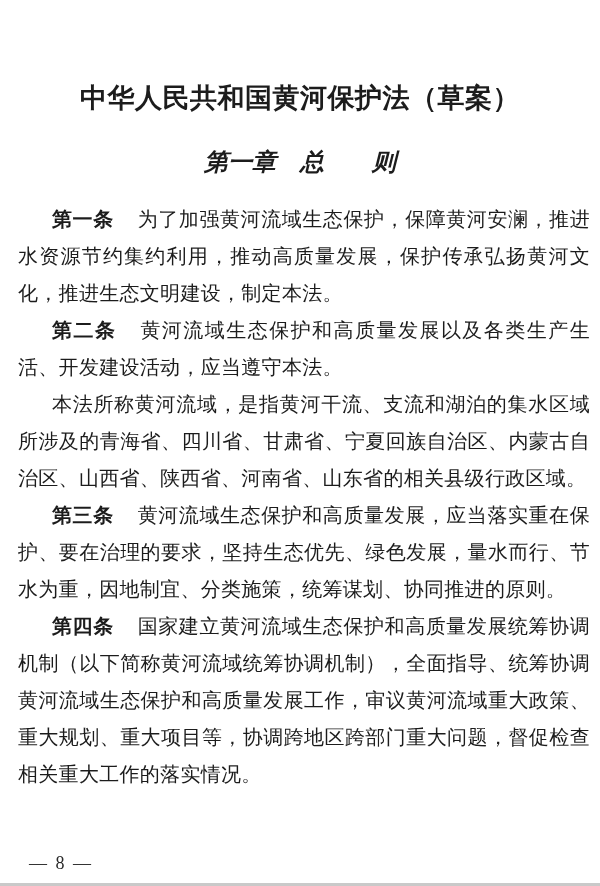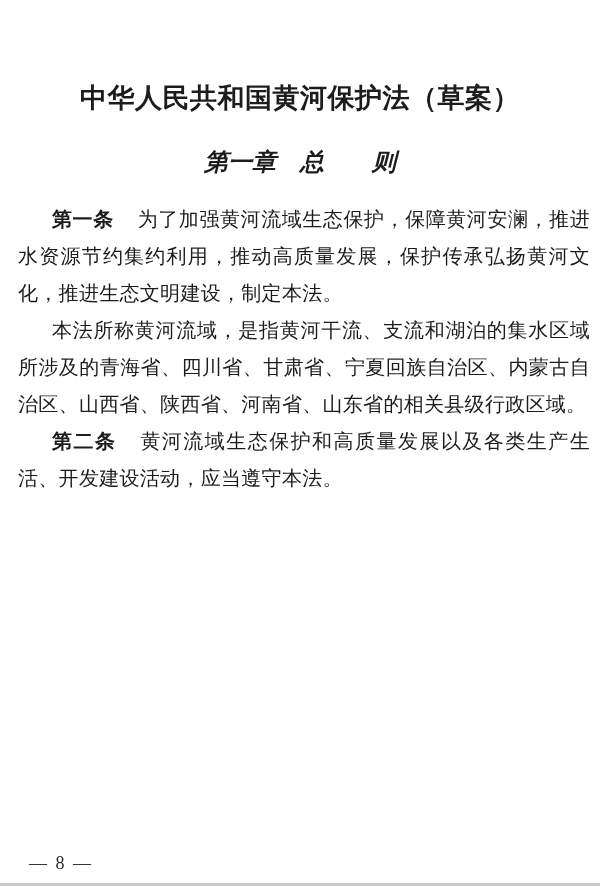--- a/index.html
+++ b/index.html
@@ -81,28 +81,34 @@
 
   <div class="chapter-heading">第一章　总　　则</div>
 
   <div class="body-text">
 
     <p class="para">
       <span class="article-label">第一条</span><span>为了加强黄河流域生态保护，保障黄河安澜，推进水资源节约集约利用，推动高质量发展，保护传承弘扬黄河文化，推进生态文明建设，制定本法。</span>
     </p>
 
     <p class="para">
+      <span class="article-label">第二条</span><span>黄河流域生态保护和高质量发展以及各类生产生活、开发建设活动，应当遵守本法。</span>
+    </p>
+
+    <p class="para">
       <span class="article-label"></span><span>本法所称黄河流域，是指黄河干流、支流和湖泊的集水区域所涉及的青海省、四川省、甘肃省、宁夏回族自治区、内蒙古自治区、山西省、陕西省、河南省、山东省的相关县级行政区域。</span>
     </p>
 
     <p class="para">
-      <span class="article-label">第二条</span><span>黄河流域生态保护和高质量发展以及各类生产生活、开发建设活动，应当遵守本法。</span>
+      <span class="article-label">第三条</span><span>黄河流域生态保护和高质量发展，应当落实重在保护、要在治理的要求，坚持生态优先、绿色发展，量水而行、节水为重，因地制宜、分类施策，统筹谋划、协同推进的原则。</span>
     </p>
 
-
+    <p class="para">
+      <span class="article-label">第四条</span><span>国家建立黄河流域生态保护和高质量发展统筹协调机制（以下简称黄河流域统筹协调机制），全面指导、统筹协调黄河流域生态保护和高质量发展工作，审议黄河流域重大政策、重大规划、重大项目等，协调跨地区跨部门重大问题，督促检查相关重大工作的落实情况。</span>
+    </p>
 
 
   </div>
 
   <div class="page-number">— 8 —</div>
 
   <div class="page-edge-bottom"></div>
 
 </div>
 

